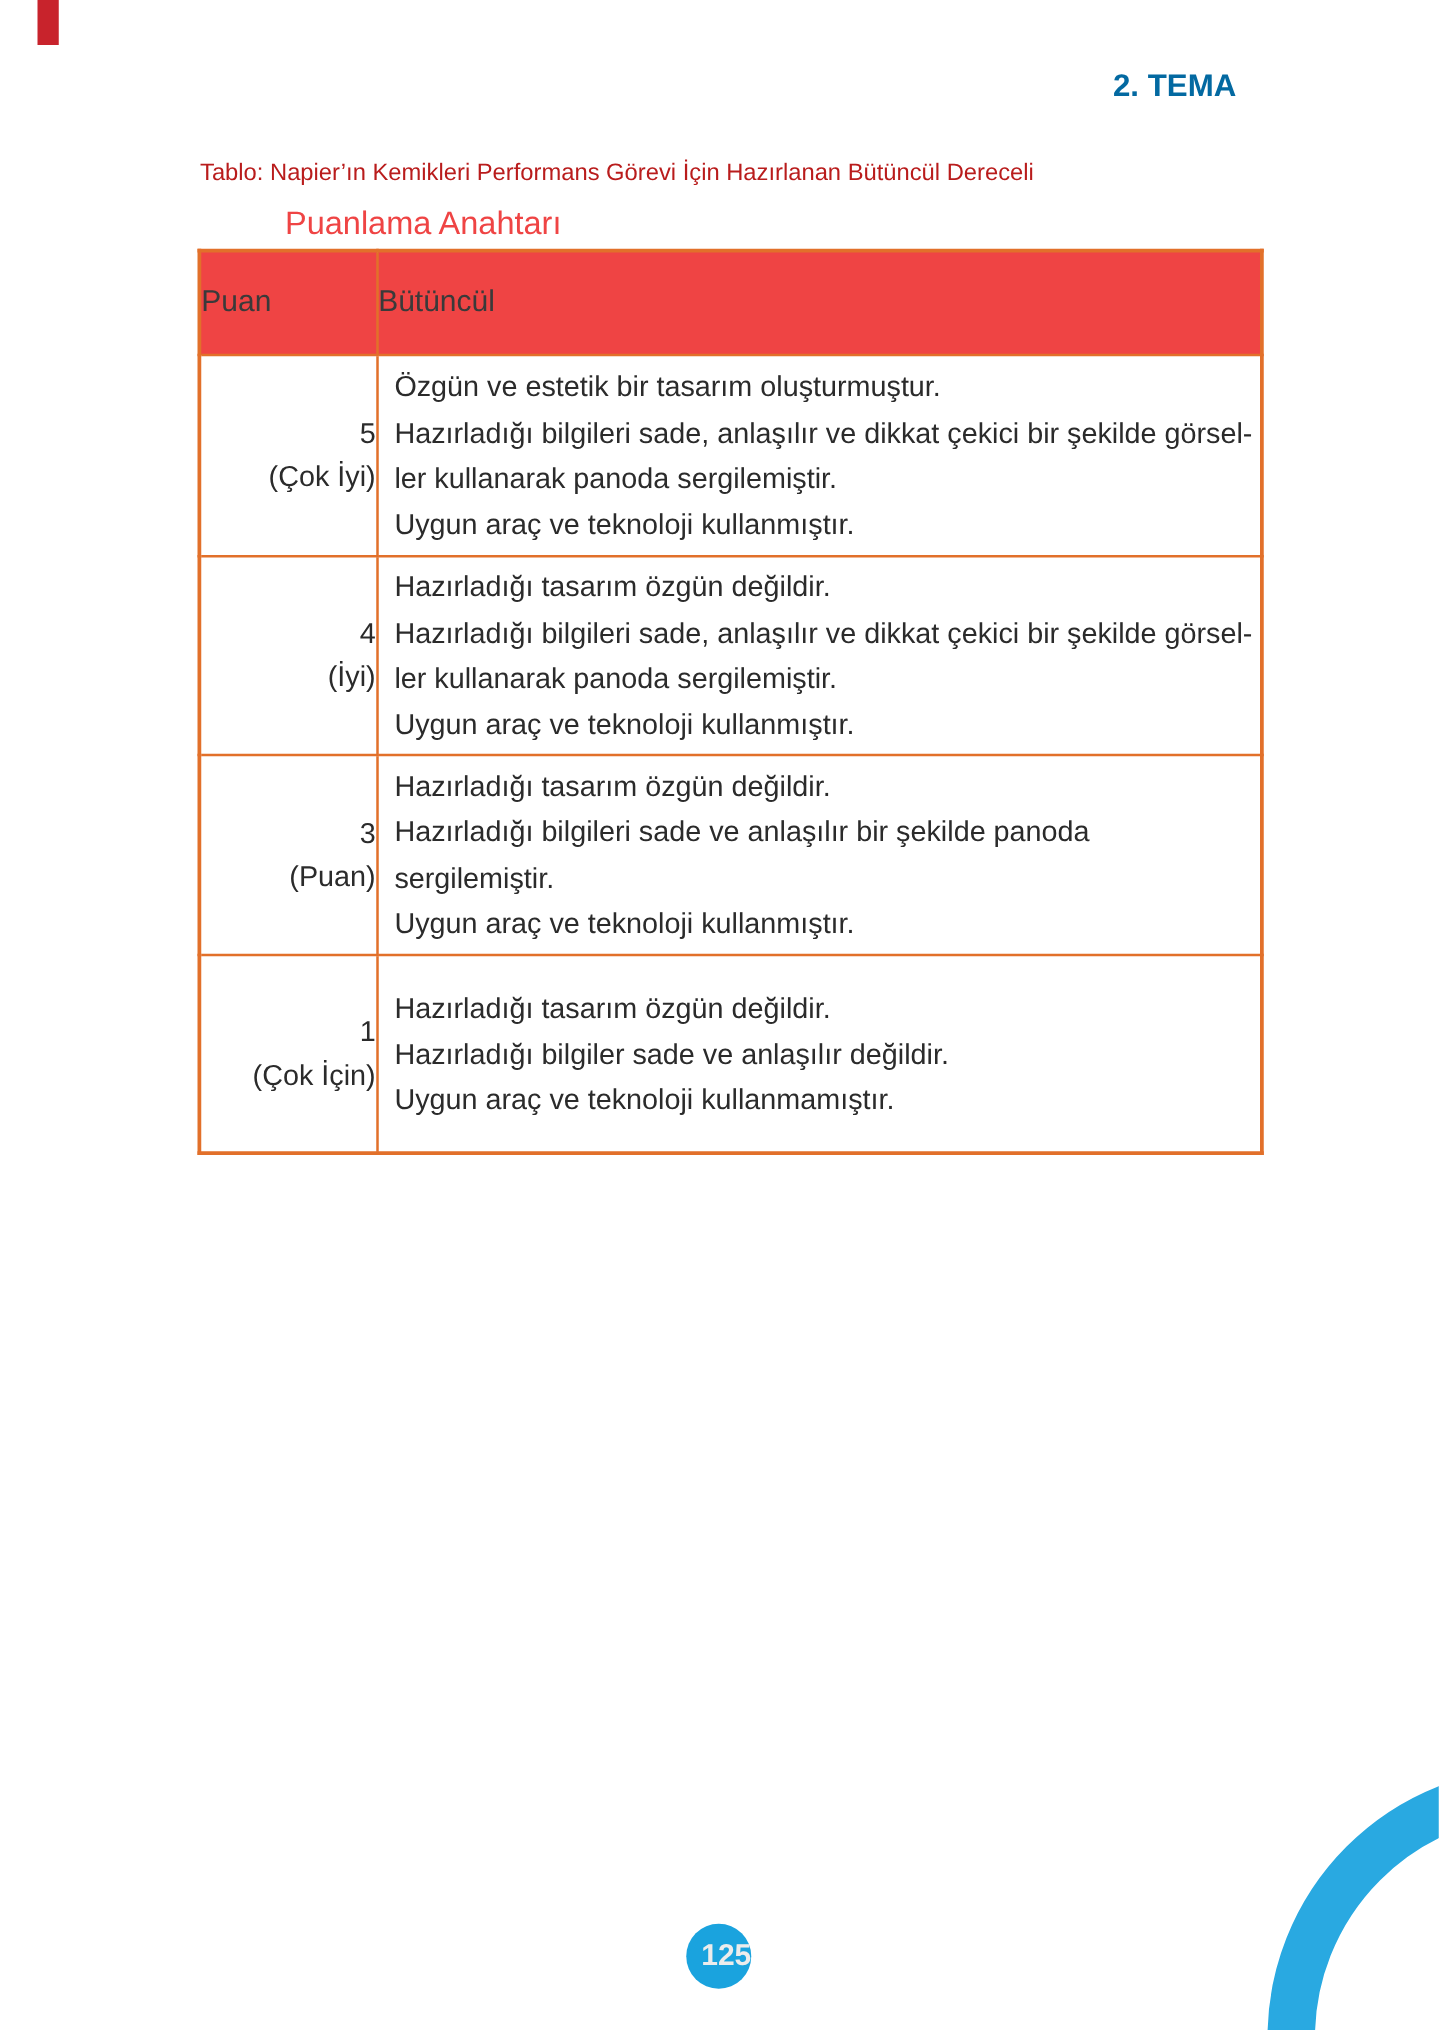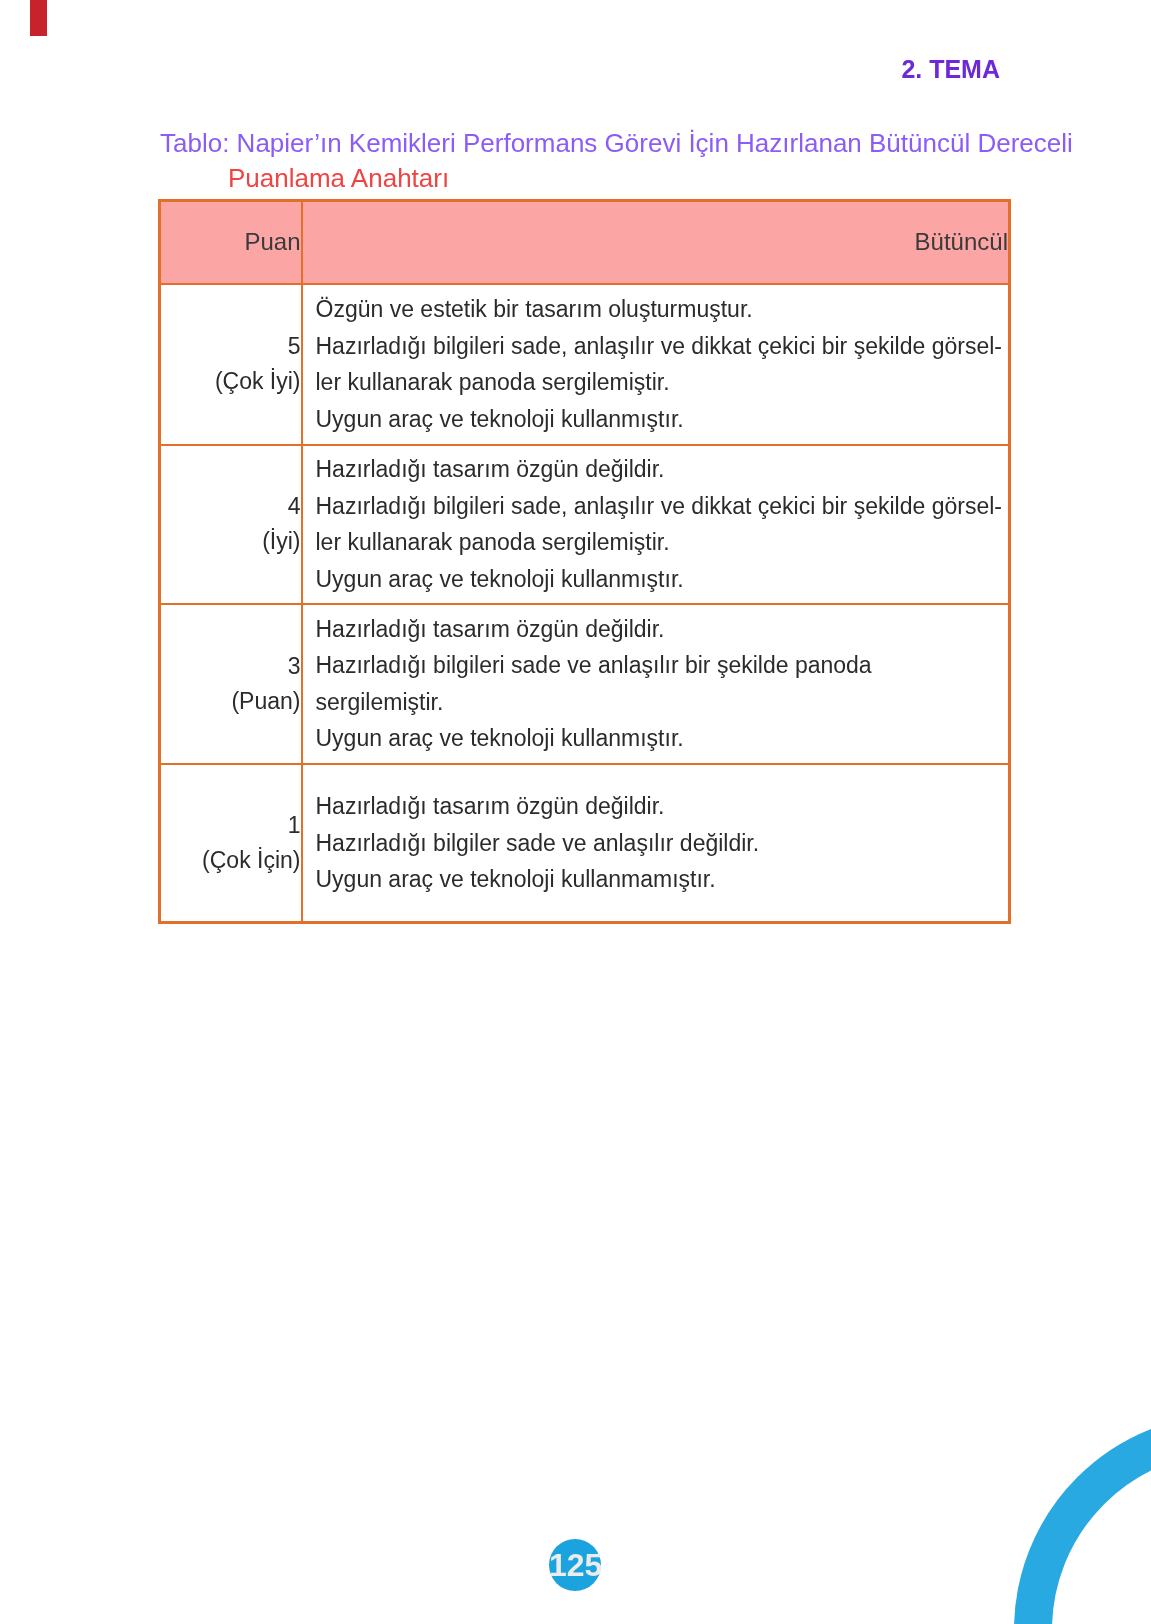--- a/index.html
+++ b/index.html
@@ -14,31 +14,31 @@
 
   .corner-mark {
     position: absolute;
     left: 30px; top: 0;
     width: 17px; height: 36px;
     background: #c8232c;
   }
 
   .tema {
     position: absolute;
-    top: 55px; right: 151px;
+    top: 55px; right: 162px;
     font-size: 25px;
     font-weight: bold;
-    color: #6d28d9;
+    color: #0369a1;
   }
 
   .title-l1 {
     position: absolute;
     left: 160px; top: 128px;
-    font-size: 26px;
-    color: #8b5cf6;
+    font-size: 19px;
+    color: #b91c1c;
     white-space: nowrap;
   }
   .title-l2 {
     position: absolute;
     left: 228px; top: 163px;
     font-size: 26px;
     color: #ef4444;
     white-space: nowrap;
   }
 
@@ -47,25 +47,25 @@
     left: 158px; top: 199px;
     width: 853px;
     border-collapse: collapse;
     table-layout: fixed;
     border: 3px solid #e2702a;
   }
   table.rubric th, table.rubric td {
     border: 2px solid #e2702a;
   }
   table.rubric th {
-    background: #fca5a5;
+    background: #ef4444;
     font-weight: normal;
     font-size: 24px;
     color: #3a3a3a;
-    text-align: right;
+    text-align: left;
     vertical-align: middle;
   }
   td.puan {
     text-align: right;
     vertical-align: middle;
     font-size: 23px;
     line-height: 35px;
     white-space: pre-line;
   }
   td.ind {
@@ -77,22 +77,22 @@
   }
 
   .page-num-circle {
     position: absolute;
     left: 549px; top: 1539px;
     width: 52px; height: 52px;
     border-radius: 50%;
     background: #1aa3de;
     display: flex;
     align-items: center;
-    justify-content: flex-start;
-    font-size: 32px;
+    justify-content: flex-end;
+    font-size: 24px;
     font-weight: bold;
     color: #ececec;
   }
 
   .ring {
     position: absolute;
     left: 1014px; top: 1414px;
     width: 432px; height: 432px;
     border: 38px solid #29a9e1;
     border-radius: 50%;

